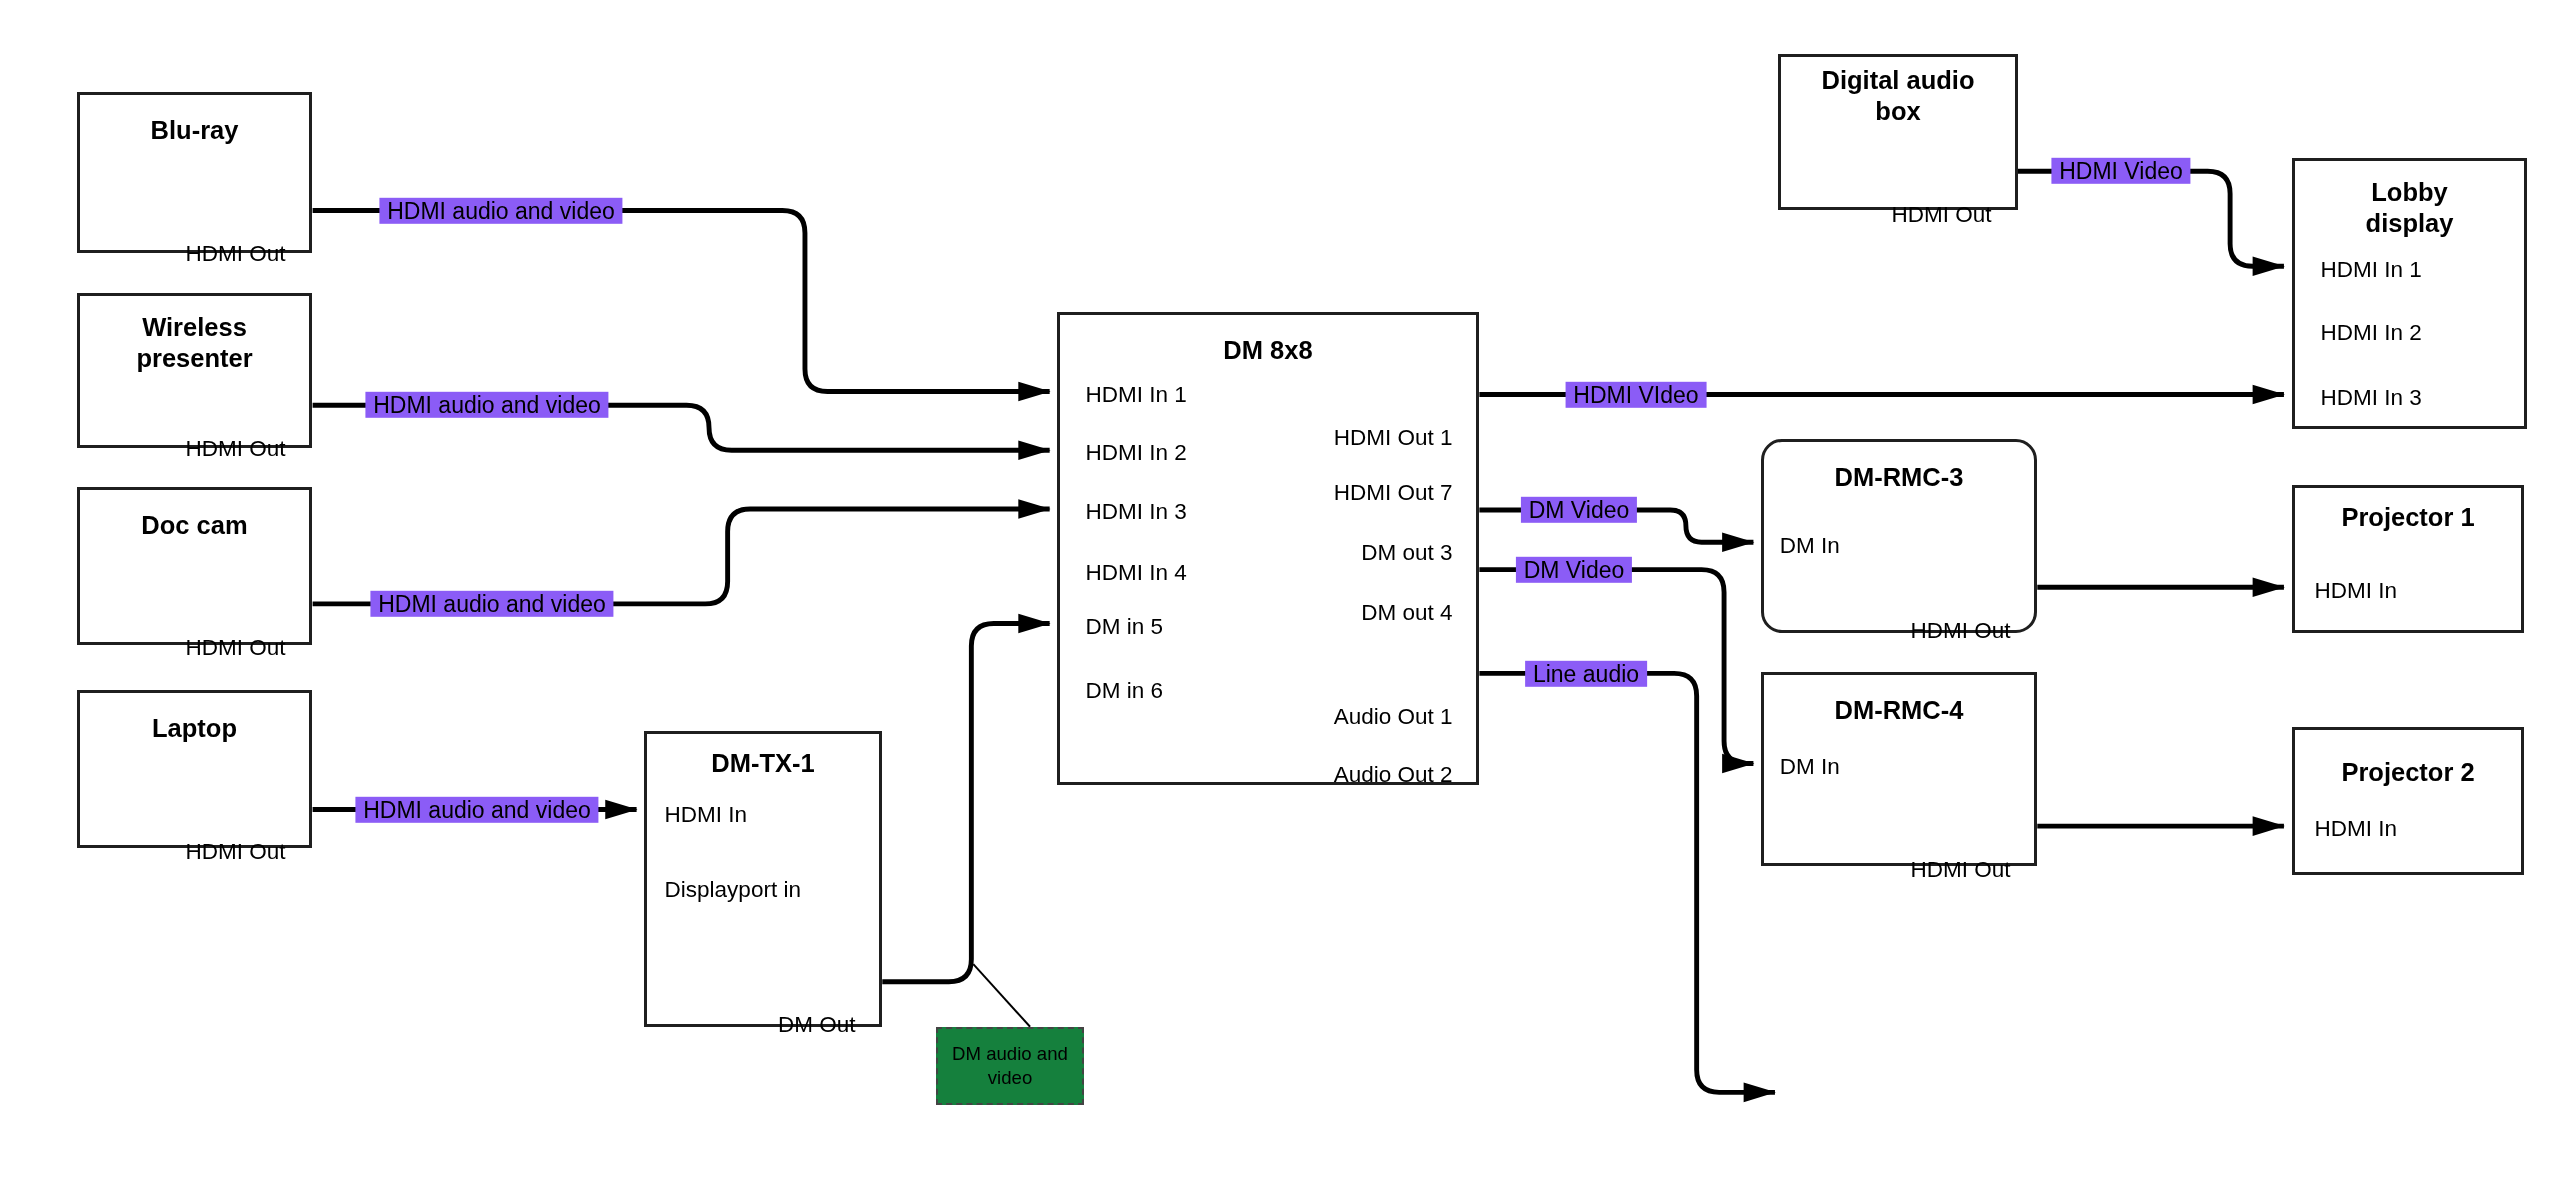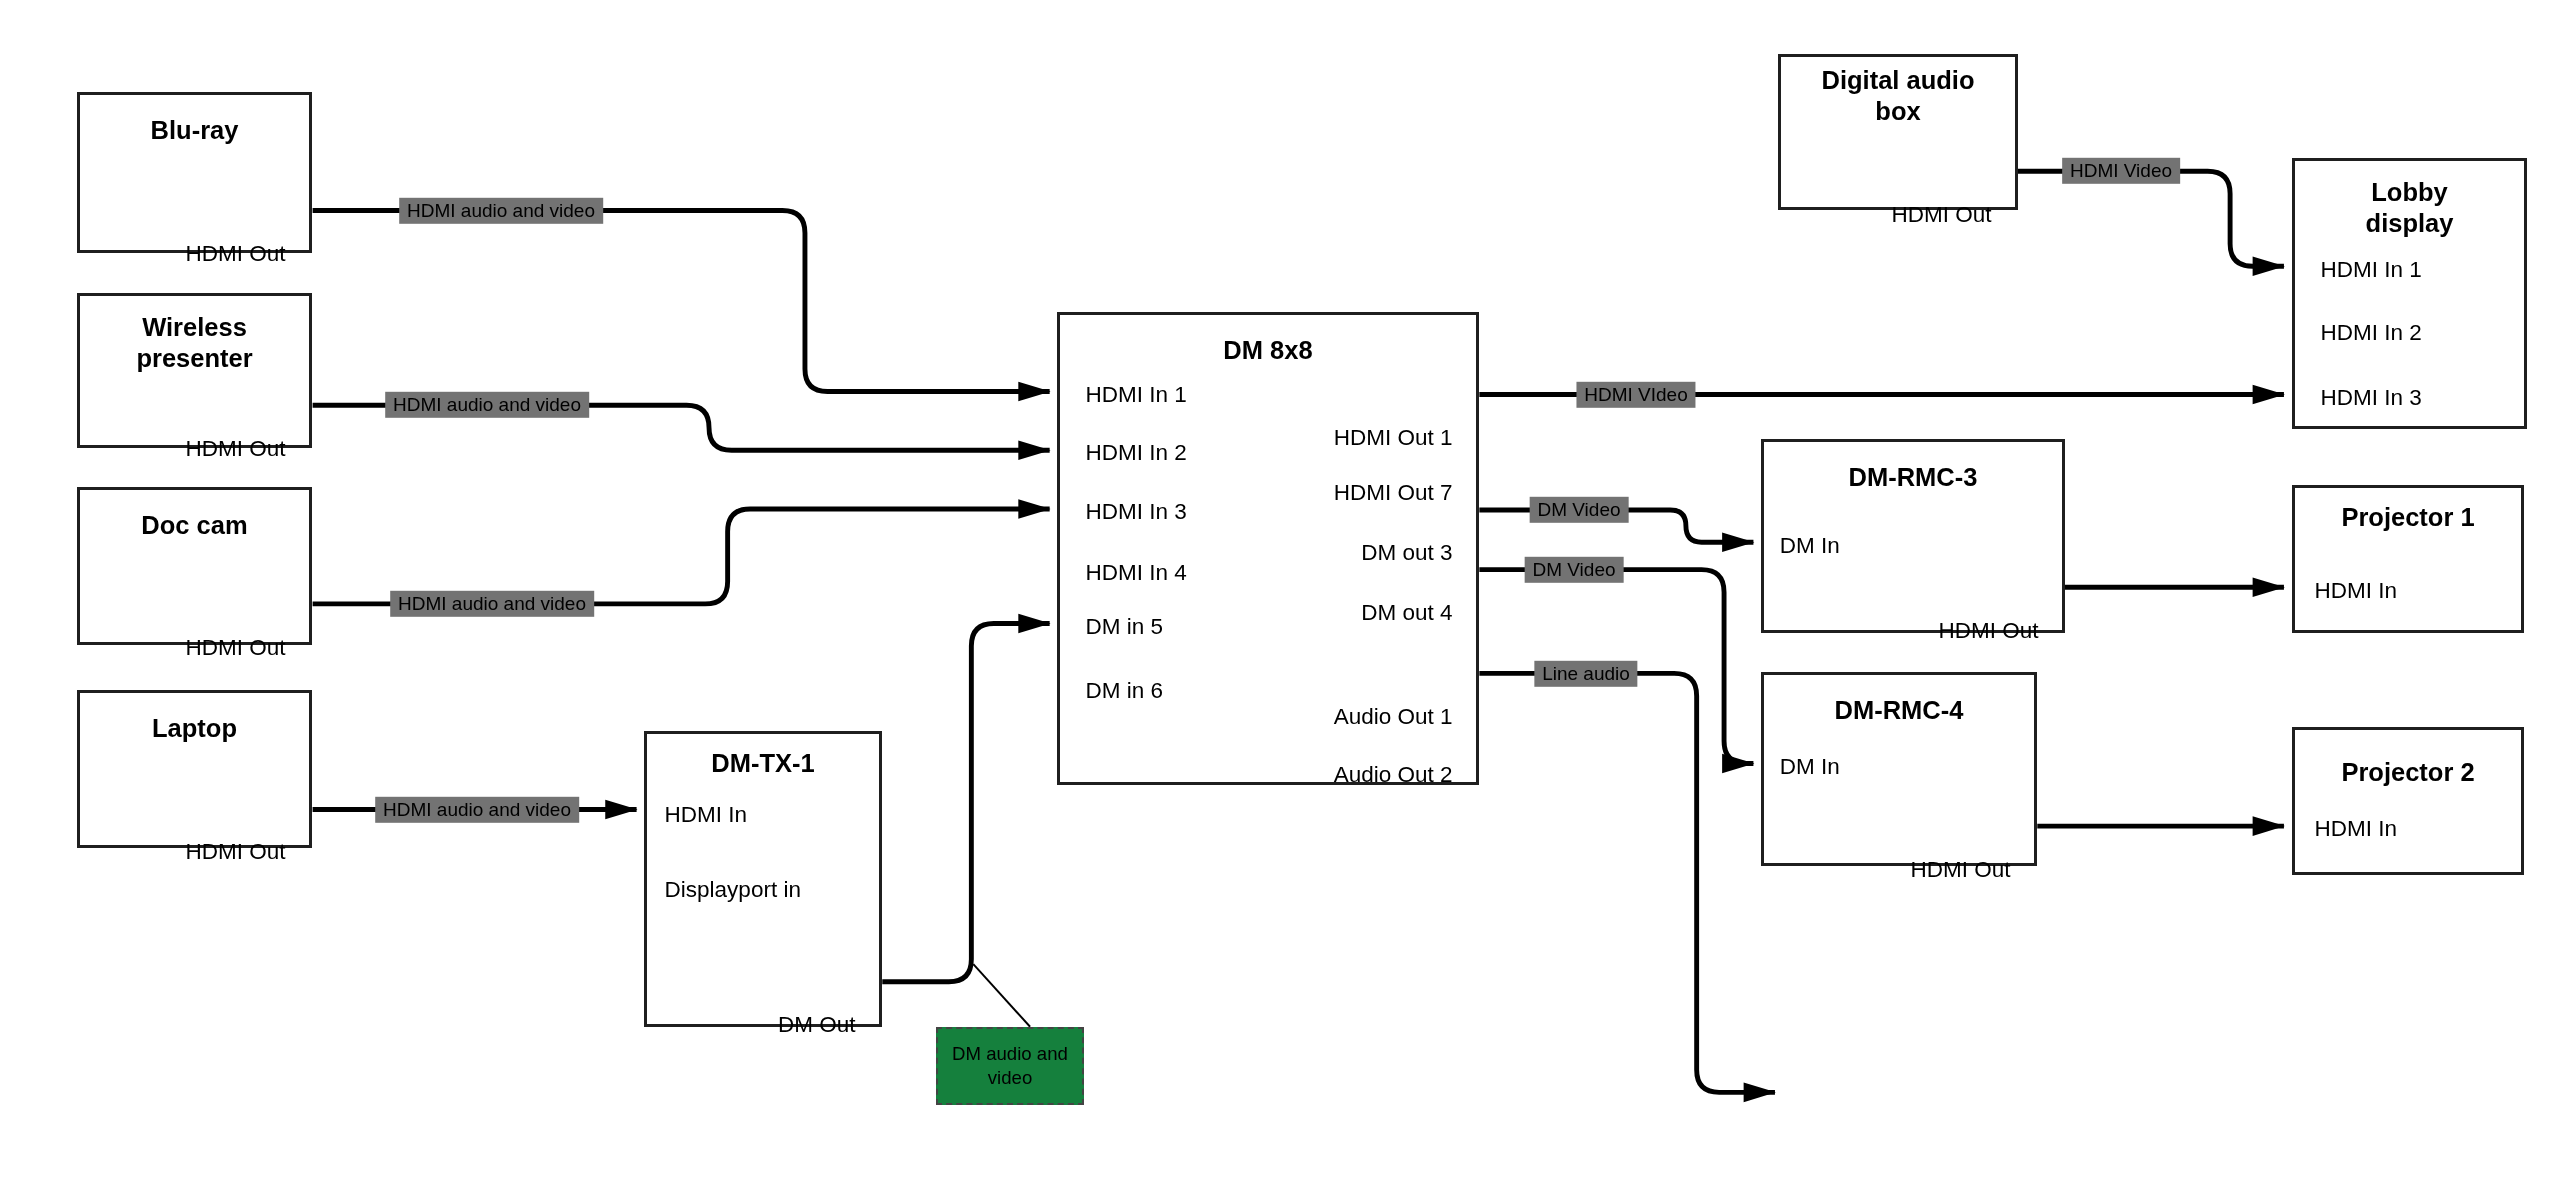--- a/index.html
+++ b/index.html
@@ -31,23 +31,23 @@
     position:absolute;
     font-size:22.5px;
     line-height:27.4px;
     white-space:nowrap;
   }
   .port.left{left:25.5px;}
   .port.right{right:23.5px;text-align:right;margin-top:40px;}
   .elabel{
     position:absolute;
     transform:translate(-50%,-50%);
-    background:#737373;
+    background:#8b5cf6;
     padding:0 7.8px;
-    font-size:19px;
+    font-size:23px;
     line-height:26.4px;
     white-space:nowrap;
   }
   .note{
     position:absolute;
     border:2px dashed #444;
     background:#15803d;
     display:flex;
     align-items:center;
     justify-content:center;
@@ -134,21 +134,21 @@
     <div class="port right" style="top:104px;">HDMI Out</div>
   </div>
 
   <div class="node" style="left:2292px;top:158px;width:235px;height:271px;">
     <div class="title title-narrow" style="top:15.7px;max-width:127px;">Lobby display</div>
     <div class="port left" style="top:95px;">HDMI In 1</div>
     <div class="port left" style="top:158px;">HDMI In 2</div>
     <div class="port left" style="top:223px;">HDMI In 3</div>
   </div>
 
-  <div class="node" style="left:1761px;top:439px;width:304px;height:194px;">
+  <div class="node" style="left:1761px;top:439px;width:276px;height:194px;border-radius:21px;">
     <div class="title" style="top:19.6px;">DM-RMC-3</div>
     <div class="port left" style="left:15.7px;top:90px;">DM In</div>
     <div class="port right" style="top:135px;">HDMI Out</div>
   </div>
 
   <div class="node" style="left:2292px;top:485px;width:232px;height:148px;">
     <div class="title" style="top:13.7px;">Projector 1</div>
     <div class="port left" style="left:19.6px;top:89px;">HDMI In</div>
   </div>
 

